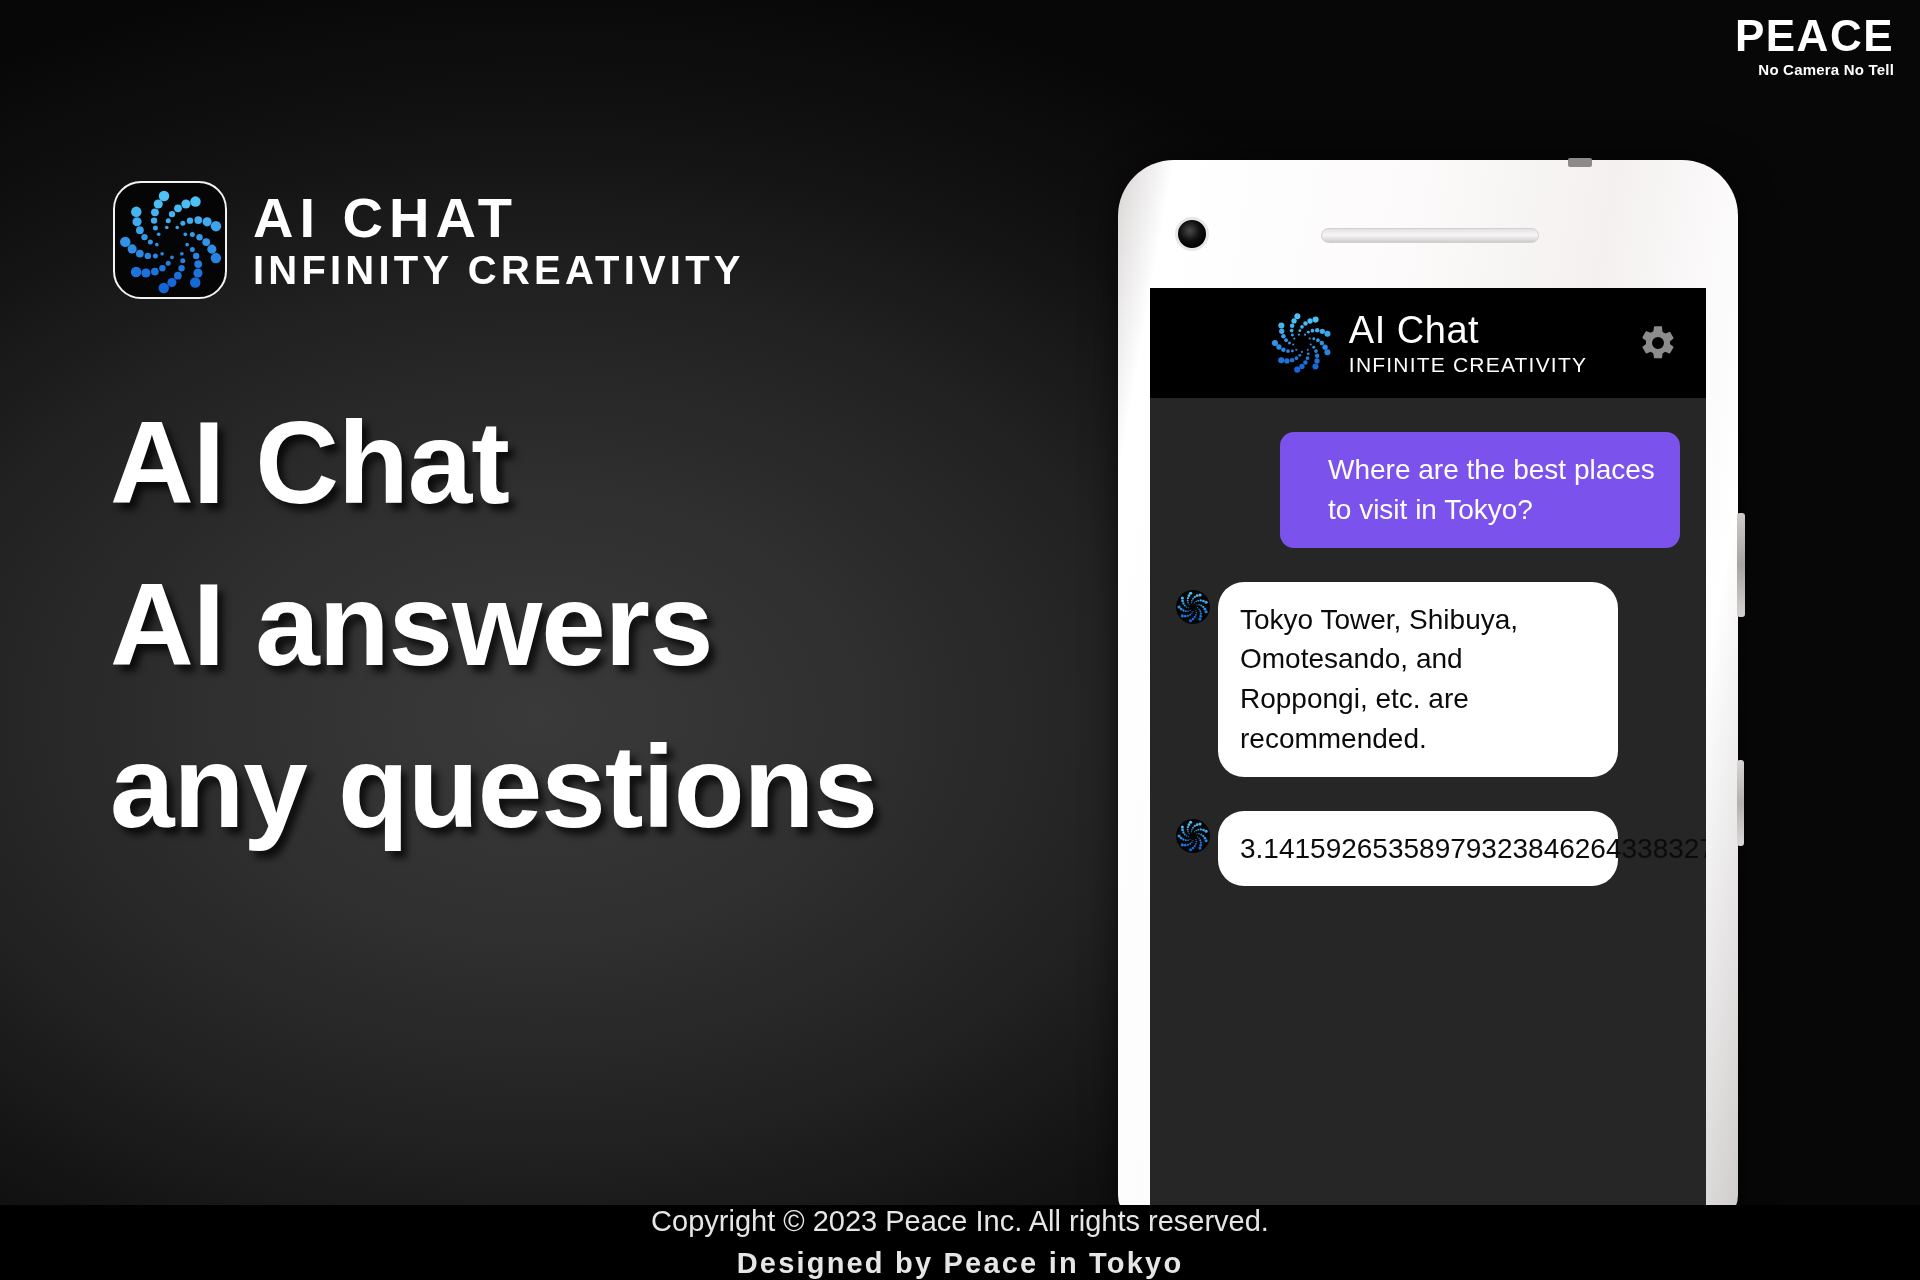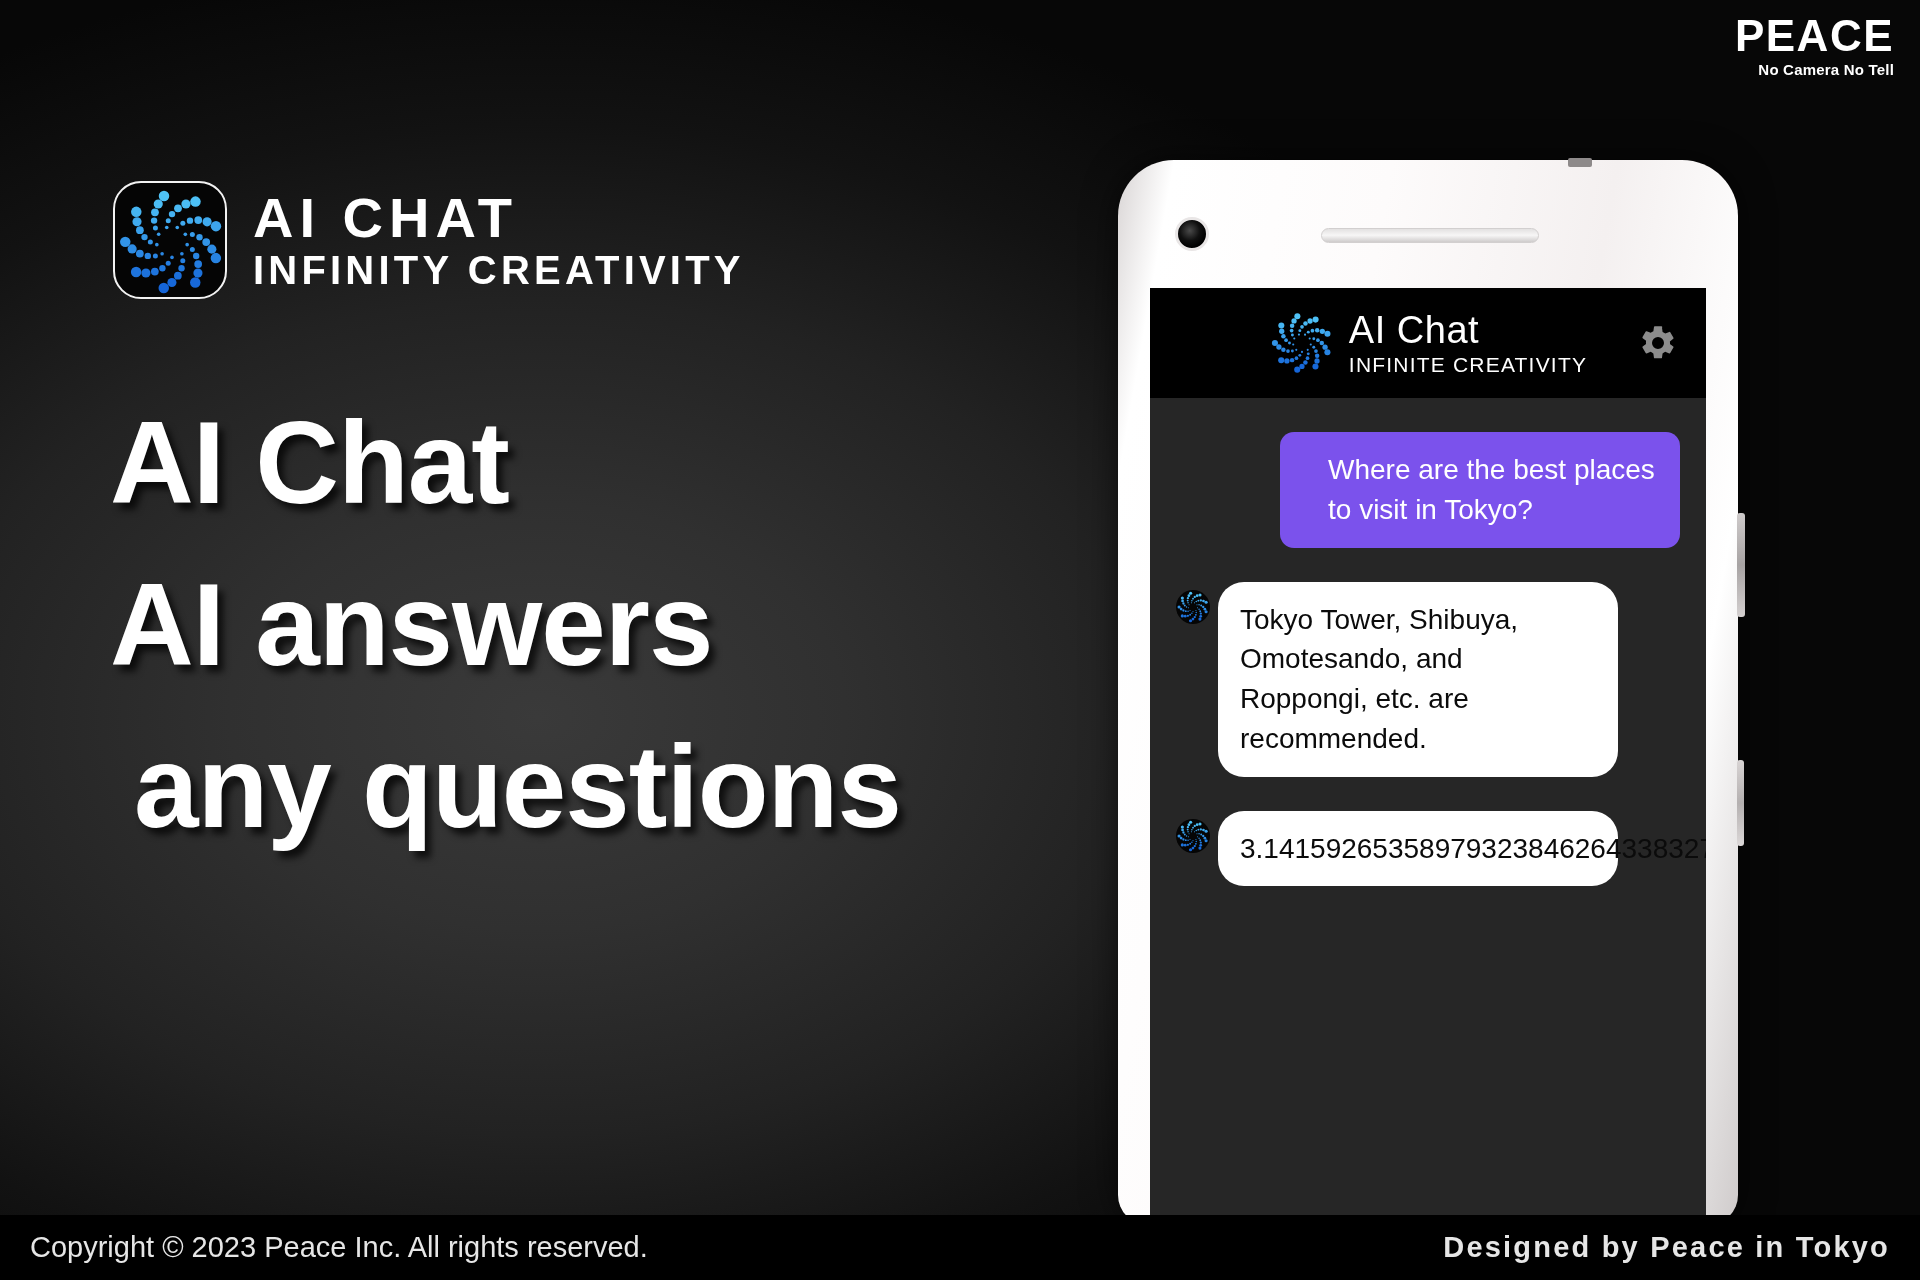--- a/index.html
+++ b/index.html
@@ -62,21 +62,21 @@
     position:absolute; left:110px; top:405px;
     width:820px;
   }
   #headline .hl-line {
     font-size:116px; font-weight:bold; color:#ffffff;
     line-height:1.0; letter-spacing:-1px;
     margin-bottom:46px;
     text-shadow:6px 7px 7px rgba(0,0,0,0.72);
     white-space:nowrap;
   }
-  #headline .hl-line:last-child { margin-bottom:0;margin-left:24px; }
+  #headline .hl-line:last-child { margin-bottom:0; }
 
   
   #phone {
     position:absolute; left:1118px; top:160px;
     width:620px; height:1065px;
   }
   #phone-body {
     position:absolute; inset:0;
     border-radius:56px 56px 30px 30px;
     background:linear-gradient(100deg,#d8d4d4 0%,#ffffff 7%,#fdfbfb 34%,#f4f0f0 62%,#ffffff 84%,#cfcbcb 100%);
@@ -142,24 +142,25 @@
   .bubble {
     border-radius:14px; padding:18px 22px;
     font-size:28px; line-height:1.42; max-width:400px;
   }
   .bubble.user { background:#7b52ec; color:#ffffff;padding-left:48px; }
   .bubble.ai   { background:#ffffff; color:#0b0b0b;border-radius:26px; }
   .bubble.pi   { letter-spacing:0px; }
 
   
   #footer {
-    position:absolute; left:0; bottom:0; width:1920px; height:65px;
+    position:absolute; left:0; bottom:0; width:1920px; height:75px;
     background:#000000; z-index:20;
     display:flex; align-items:center; justify-content:space-between;
-    padding:16px 30px;
+    padding:0 30px;
+    flex-direction:column;
   }
   #copyright { font-size:29px; color:#e6e6e6; font-weight:normal; }
   #designed  { font-size:29px; color:#e6e6e6; letter-spacing:2.2px; font-weight:bold; }
 </style>
 </head>
 <body>
 
 <div id="stage">
 
   <div id="peace-brand">

